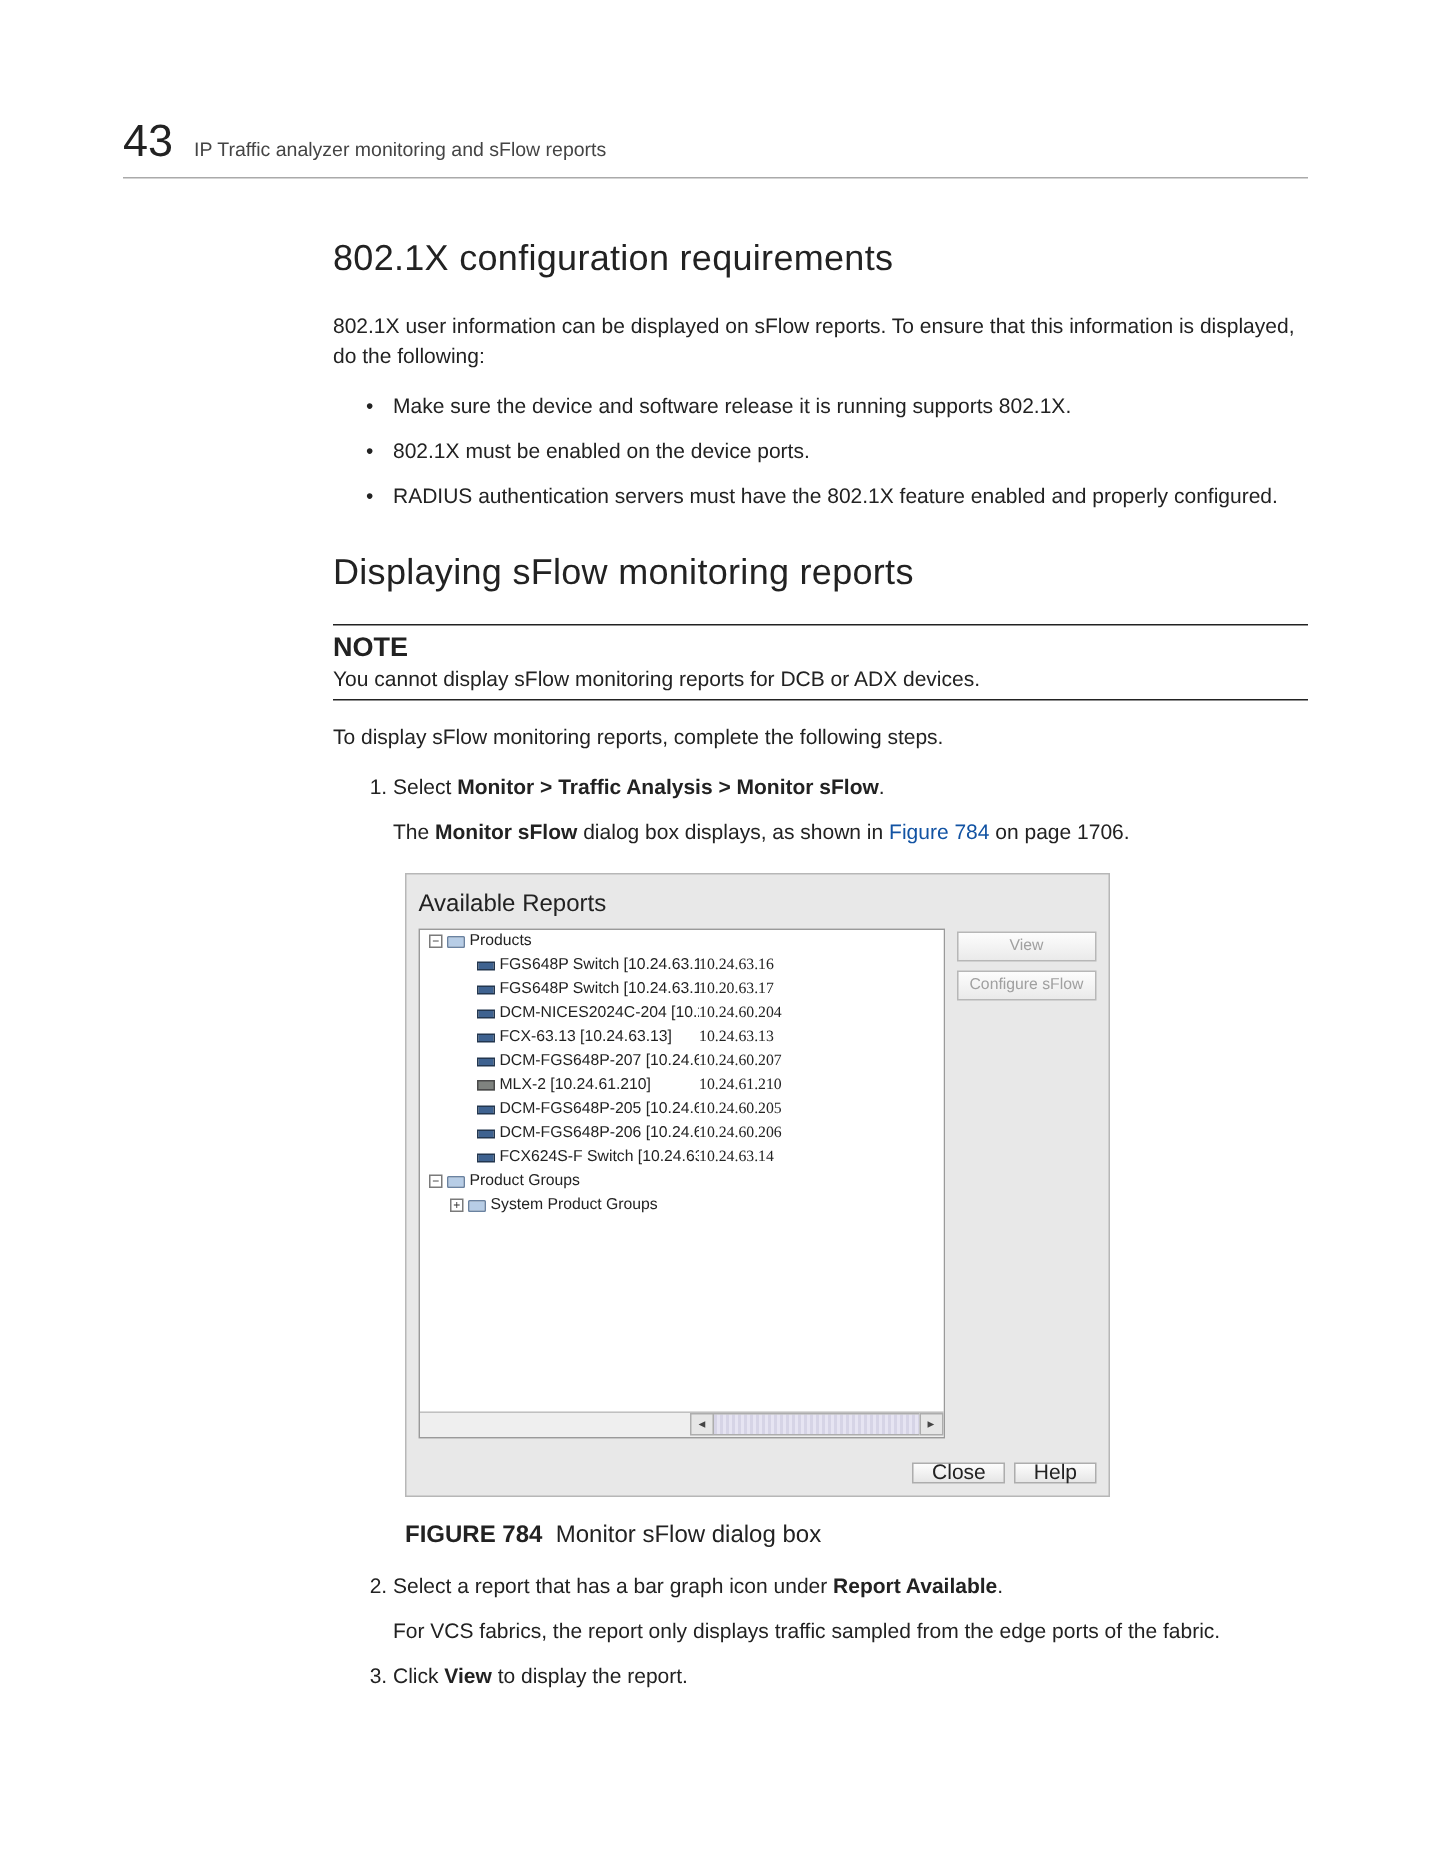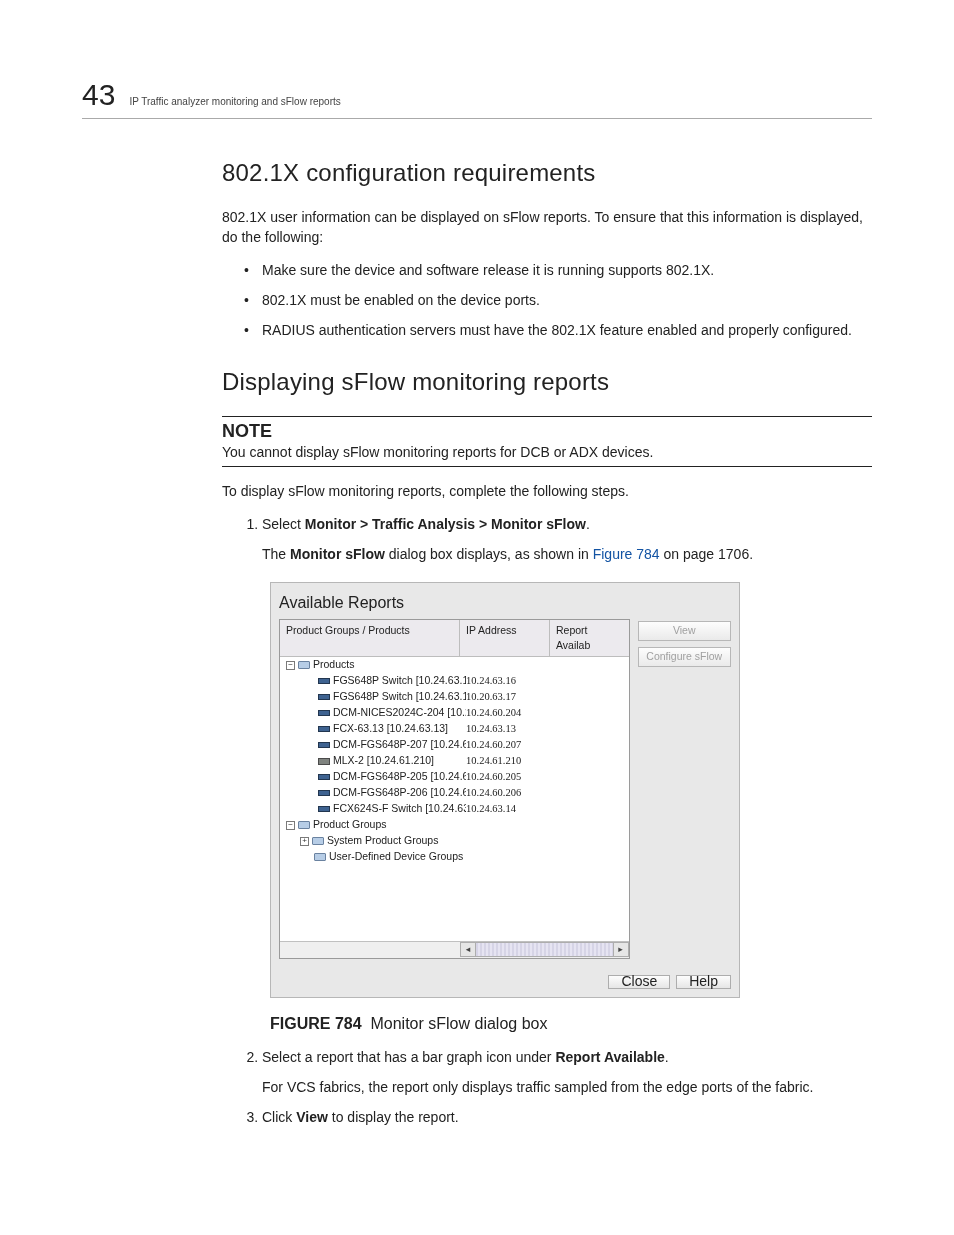--- a/index.html
+++ b/index.html
@@ -1,20 +1,20 @@
 <!DOCTYPE html>
 <html><head>
 <meta charset="utf-8">
 <style>
   * { box-sizing: border-box; margin: 0; padding: 0; }
   html, body { background: #fff; font-family: Arial, Helvetica, sans-serif; color: #222; }
   .page { width: 954px; min-height: 1235px; padding: 78px 82px 60px 82px; margin: 0 auto; position: relative; }
   .running-head { display: flex; align-items: baseline; gap: 14px; border-bottom: 1px solid #aaa; padding-bottom: 6px; margin-bottom: 40px; }
   .chapter-number { font-size: 30px; font-weight: 400; font-family: Arial, sans-serif; }
-  .running-title { font-size: 10px; color: #444; }
+  .running-title { font-size: 13px; color: #444; }
   .content { padding-left: 140px; }
   h1.section { font-family: "Trebuchet MS", Arial, sans-serif; font-weight: 400; font-size: 24px; margin-bottom: 20px; letter-spacing: 0.2px; }
   p.body { font-size: 14px; line-height: 1.45; margin-bottom: 12px; }
   ul.bullets { list-style: none; padding-left: 22px; margin-bottom: 28px; }
   ul.bullets li { font-size: 14px; line-height: 1.45; margin-bottom: 10px; position: relative; padding-left: 18px; }
   ul.bullets li::before { content: "•"; position: absolute; left: 0; top: 0; font-size: 14px; }
   .note-block { margin-top: 10px; margin-bottom: 14px; }
   .note-rule { border-top: 1px solid #222; margin-bottom: 4px; }
   .note-label { font-family: "Trebuchet MS", Arial, sans-serif; font-weight: 700; font-size: 18px; }
   .note-text { font-size: 14px; margin-top: 2px; padding-bottom: 6px; border-bottom: 1px solid #222; }
@@ -95,25 +95,20 @@
           <span>The </span><span class="bold">Monitor sFlow</span><span> dialog box displays, as shown in </span><a class="figref">Figure 784</a><span> on page 1706.</span>
         </div>
 
         
         <div class="dialog-wrap">
           <div class="dialog">
             <div class="dialog-inner">
               <div class="panel-title">Available Reports</div>
               <div class="list-shell">
                 <div class="tree-area">
-                  <div class="tree-headers">
-                    <div class="th th-0">Product Groups / Products</div>
-                    <div class="th th-1">IP Address</div>
-                    <div class="th th-2">Report Availab</div>
-                  </div>
                   <div class="tree-body">
                     <div class="row">
                       <div class="c0">
                           <span class="pm">−</span> 
                           <span class="ico ico-stack"></span> 
                           <span>Products</span>
                         </div>
                       <div class="c1"></div>
                         <div class="c2"></div>
                     </div>
@@ -199,29 +194,20 @@
                         </div>
                       <div class="c1"></div>
                         <div class="c2"></div>
                     </div>
                     <div id="group-rows">
                         <div class="row">
                           <div class="c0 indent-1">
                             <span class="pm">+</span> 
                             <span class="ico ico-stack"></span> 
                             <span>System Product Groups</span>
-                          </div>
-                          <div class="c1"></div>
-                          <div class="c2"></div>
-                        </div>
-                        <div class="row">
-                          <div class="c0 indent-1">
-                            <span style="display: inline-block; width: 11px;"></span>
-                            <span class="ico ico-stack"></span> 
-                            <span>User-Defined Device Groups</span>
                           </div>
                           <div class="c1"></div>
                           <div class="c2"></div>
                         </div>
                       </div>
                   </div>
                   <div class="tree-scroll">
                     <div class="sb-spacer"></div>
                     <div class="sb-btn">◂</div>
                     <div class="sb-track"></div>

